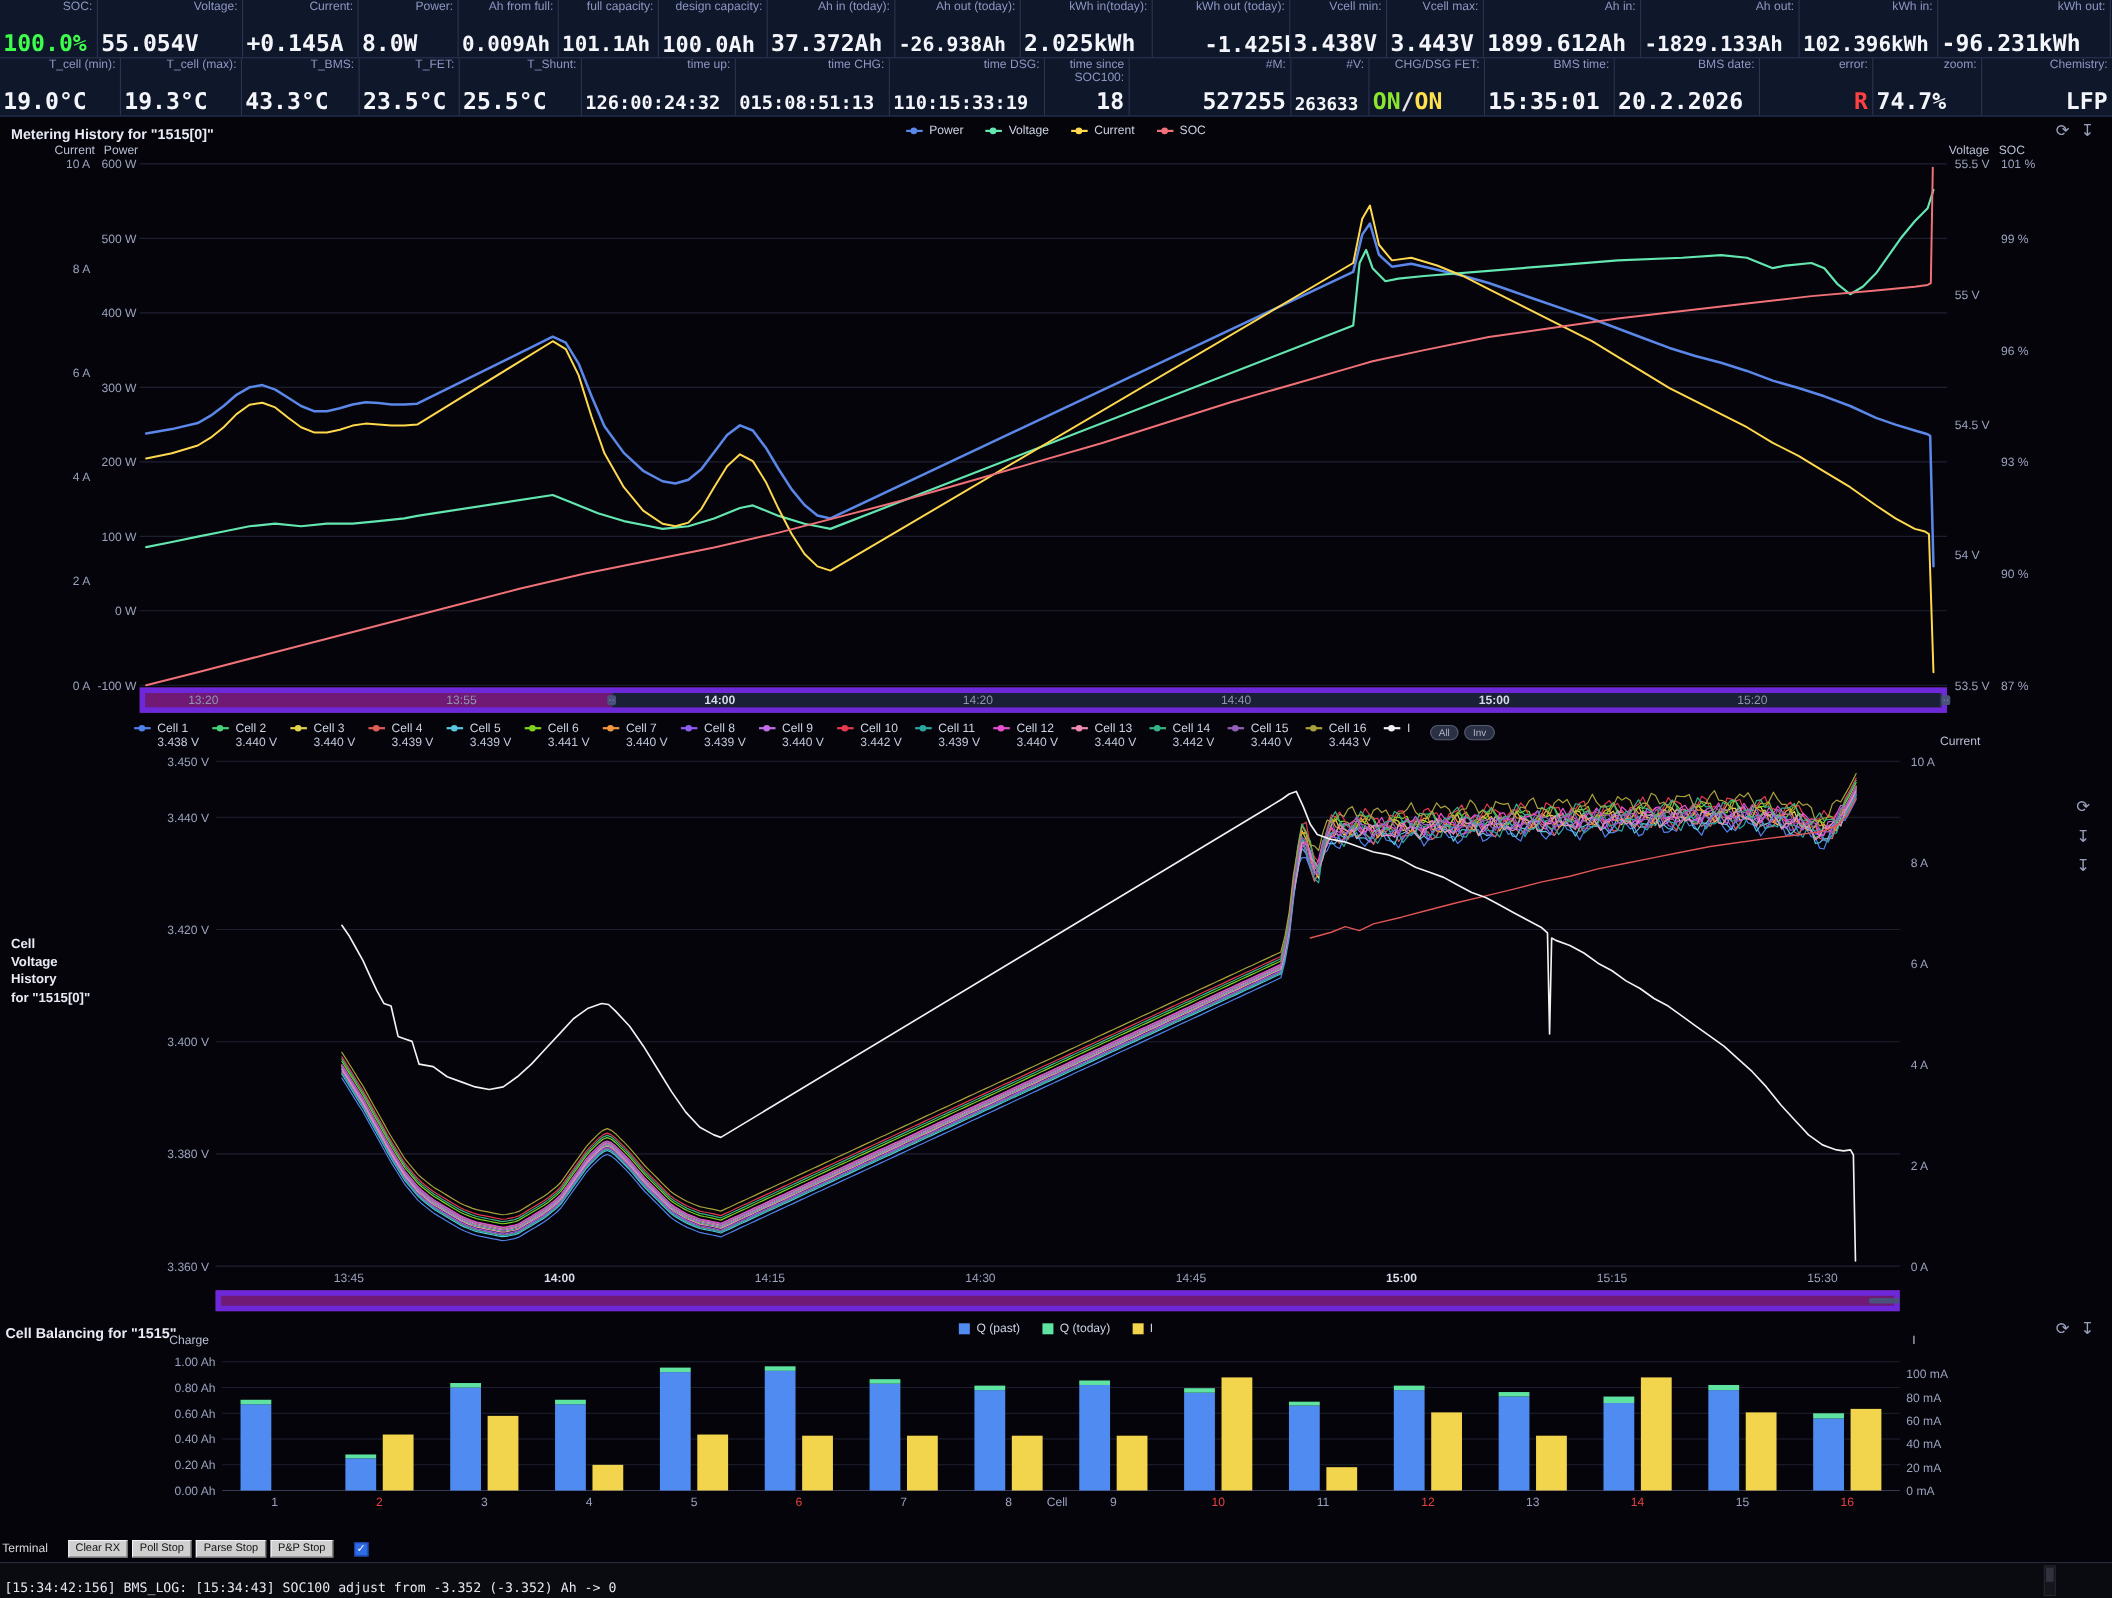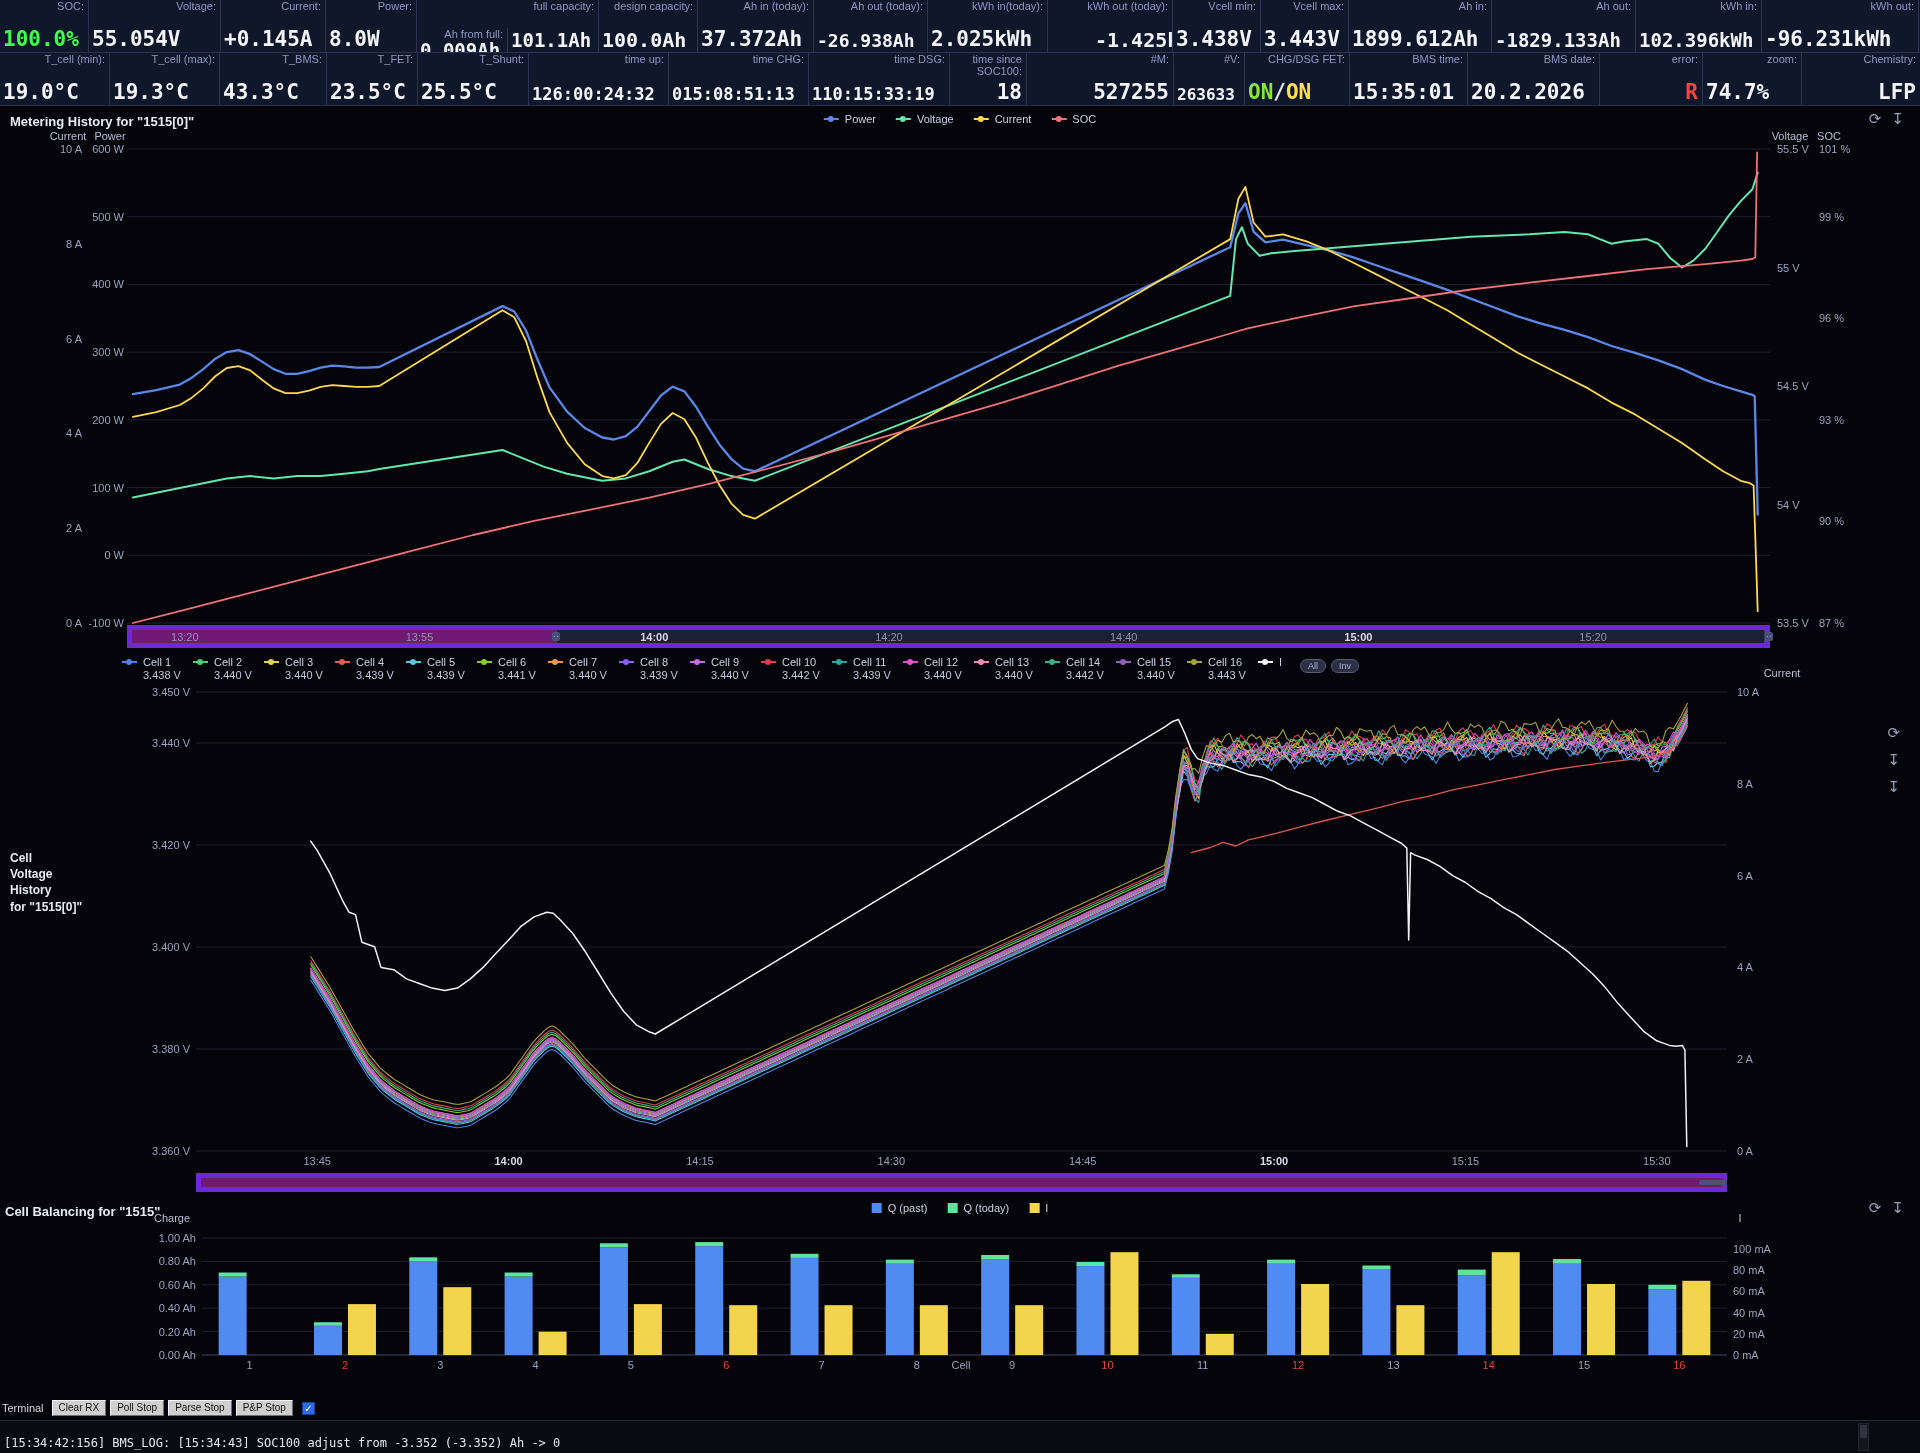--- a/index.html
+++ b/index.html
@@ -36,21 +36,21 @@
 .scroll-label.hour{color:#d6dae8;font-weight:bold}
 
 .cl-legend{position:absolute;display:flex;align-items:flex-start;z-index:2}
 .cl-entry{flex:0 0 71px;cursor:pointer}
 .cl-entry.short{flex:0 0 42px}
 .cl-top{font-size:11px;color:#ccd2e3;display:flex;align-items:center;white-space:nowrap}
 .cl-val{font-size:11px;color:#c3c9dd;padding-left:21px;margin-top:1px;white-space:nowrap}
 .pill{font-size:9px;color:#aeb4c8;background:#2c3044;border:1px solid #555c75;border-radius:8px;padding:1px 7px;margin-right:5px;cursor:pointer}
 .pills{display:flex;align-items:center;margin-top:3px}
 
-.term-row{position:absolute;top:1398px;left:0;width:1920px;height:20px;display:flex;align-items:center;gap:5px;padding-left:2px;z-index:2}
+.term-row{position:absolute;top:1398px;left:0;width:1920px;height:20px;display:flex;align-items:center;gap:15px;padding-left:2px;z-index:2}
 .term-label{font-size:11px;color:#d8d8d8;margin-right:3px}
 .term-btn{font-size:10px;font-family:Liberation Sans, sans-serif;background:#cfcfcf;color:#111;border:1px solid;border-color:#f2f2f2 #6f6f6f #6f6f6f #f2f2f2;padding:0 6px;height:16px;line-height:14px;cursor:pointer}
 .term-check{width:13px;height:13px;background:#2e6be6;border:1px solid #1b3f9a;color:#fff;font-size:10px;line-height:11px;text-align:center;margin-left:4px;cursor:pointer}
 .term-box{position:absolute;top:1420px;left:0;width:1920px;height:33px;background:#0a0a11;border-top:1px solid #272b3d}
 .term-log{position:absolute;left:4px;bottom:3px;font-family:"DejaVu Sans Mono",monospace;font-size:12px;color:#e4e6ee;white-space:pre}
 .term-vscroll{position:absolute;top:2px;bottom:2px;left:1858px;width:11px;background:#14151d;border:1px solid #23252f}
 .term-thumb{height:13px;background:#30323e;margin:1px}
 #cv-title{position:absolute;left:10px;top:200px;font-size:12px;font-weight:bold;color:#e8ebf5;line-height:1.35;z-index:2}
 </style>
 </head>
@@ -69,21 +69,21 @@
           <div class="hval" style="font-size: 21px;">55.054V</div>
         </div>
         <div class="hcell" style="flex: 0 0 105px;">
           <div class="hlabel">Current:</div>
           <div class="hval" style="font-size: 21px;">+0.145A</div>
         </div>
         <div class="hcell" style="flex: 0 0 91px;">
           <div class="hlabel">Power:</div>
           <div class="hval" style="font-size: 21px;">8.0W</div>
         </div>
-        <div class="hcell" style="flex: 0 0 91px; margin-top: 28px;">
+        <div class="hcell" style="flex: 0 0 91px;">
           <div class="hlabel">Ah from full:</div>
           <div class="hval" style="font-size: 19px;">0.009Ah</div>
         </div>
         <div class="hcell" style="flex: 0 0 91px;">
           <div class="hlabel">full capacity:</div>
           <div class="hval" style="font-size: 19px;">101.1Ah</div>
         </div>
         <div class="hcell" style="flex: 0 0 99px;">
           <div class="hlabel">design capacity:</div>
           <div class="hval" style="font-size: 20px;">100.0Ah</div>

